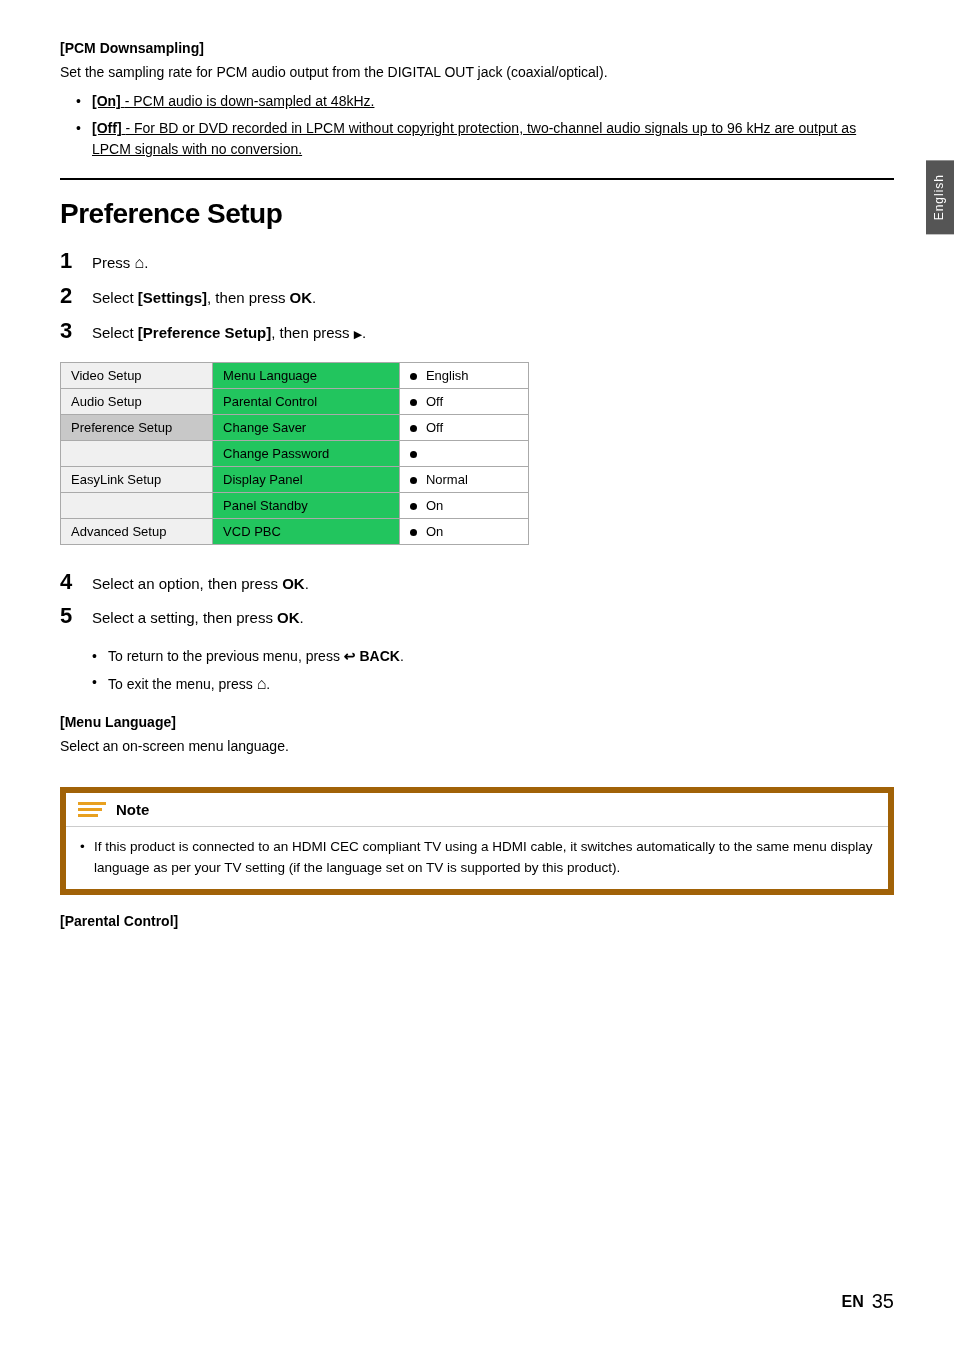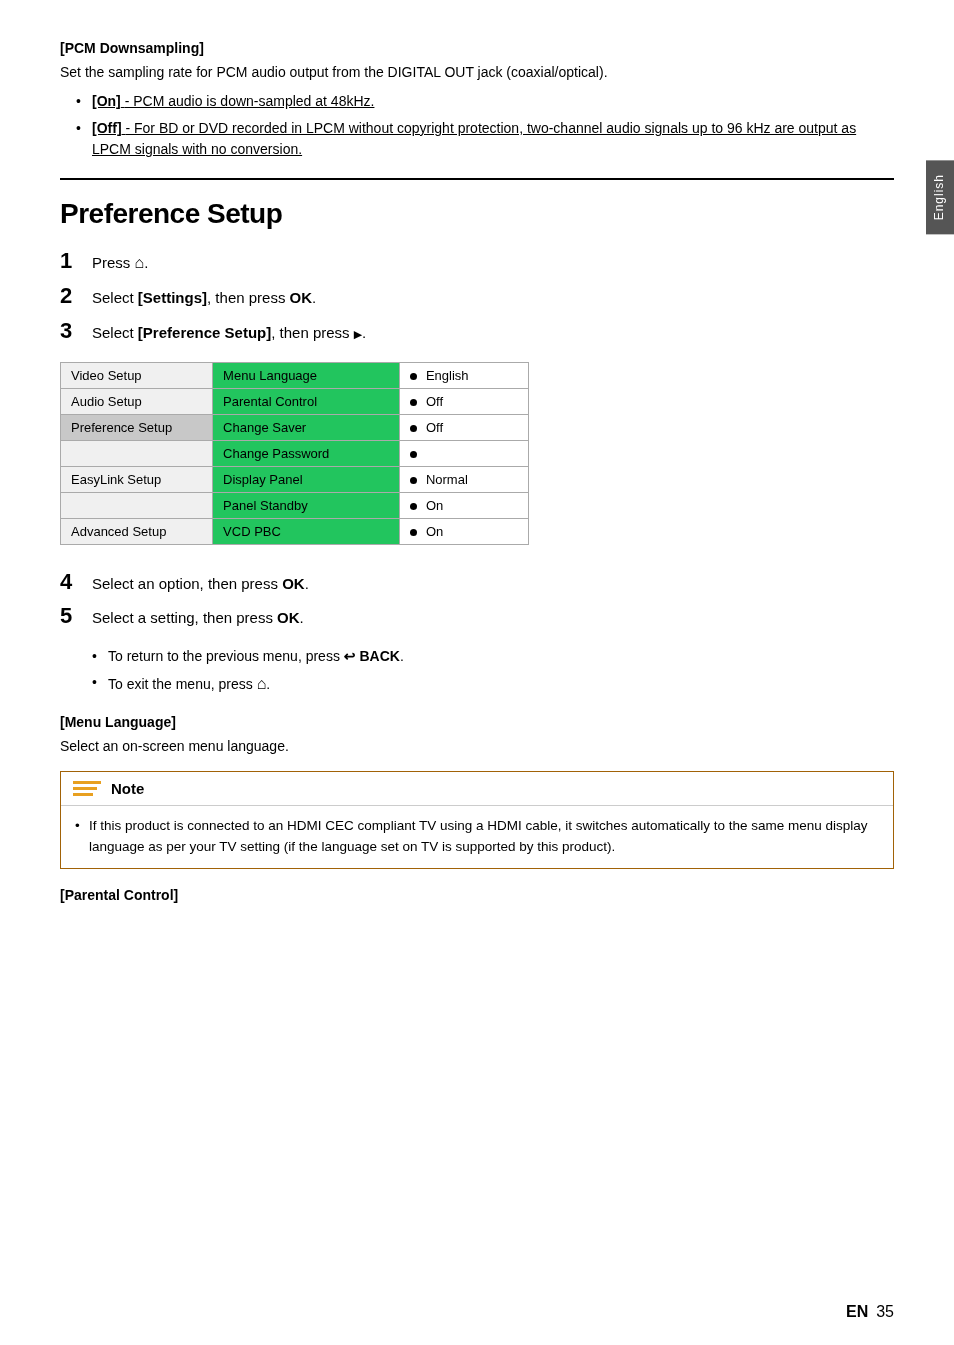--- a/index.html
+++ b/index.html
@@ -190,22 +190,22 @@
 
     
     .sub-heading {
       font-size: 14px;
       font-weight: bold;
       margin: 18px 0 6px 0;
     }
 
     
     .note-box {
-      border: 1px solid #a16207;
-      margin: 14px 0 18px 0;
+      border: 6px solid #a16207;
+      margin: 30px 0 18px 0;
       padding: 0;
     }
 
     .note-header {
       display: flex;
       align-items: center;
       padding: 8px 12px;
       border-bottom: 1px solid #ccc;
       background: #fff;
     }
@@ -245,37 +245,37 @@
 
     .note-body li::before {
       content: '•';
       position: absolute;
       left: 0;
     }
 
     
     .page-footer {
       position: absolute;
-      bottom: 24px;
+      bottom: 32px;
       left: 0;
       right: 0;
       display: flex;
       justify-content: flex-end;
       align-items: center;
       padding: 0 60px;
     }
 
     .footer-en {
       font-weight: bold;
       font-size: 16px;
       margin-right: 8px;
     }
 
     .footer-page {
-      font-size: 16px;
+      font-size: 20px;
     }
 
     
     .bold { font-weight: bold; }
 
     
     .home-icon::before { content: '⌂'; font-size: 16px; }
     .back-icon::before { content: '↩'; font-size: 14px; font-weight: bold; }
     .arrow-right::before { content: '▶'; font-size: 11px; }
   </style>

